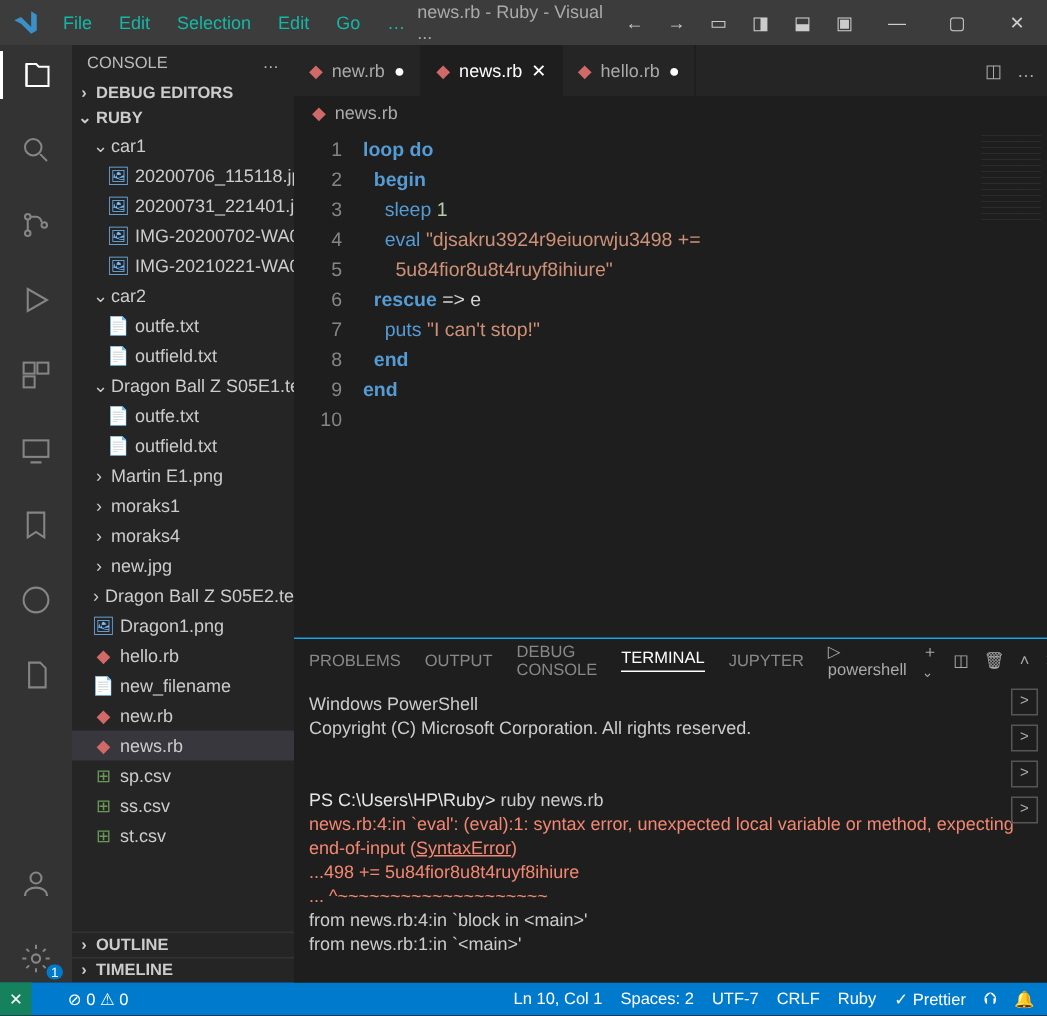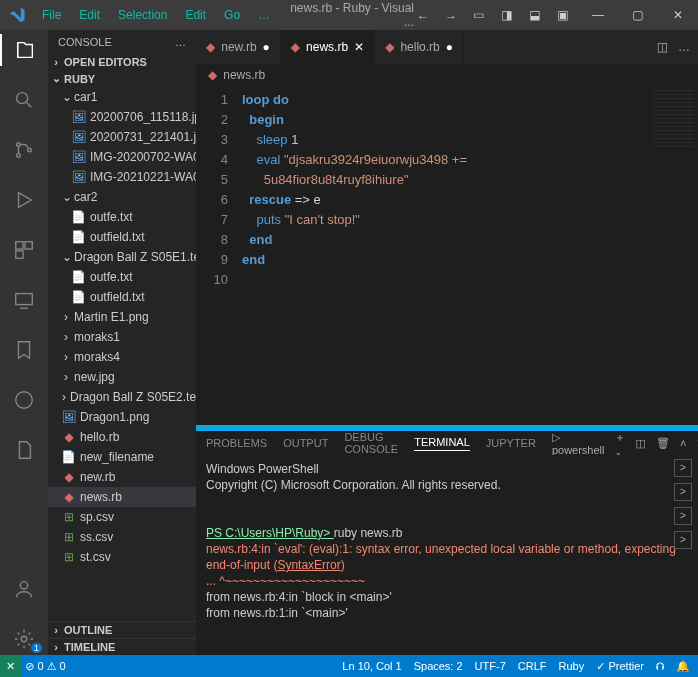--- a/index.html
+++ b/index.html
@@ -2,21 +2,21 @@
 <html><head>
 <meta charset="utf-8">
 <style>
   * { margin:0; padding:0; box-sizing:border-box; font-family: "Segoe UI", sans-serif; }
   body { background:#1e1e1e; color:#ccc; font-size:12px; width:698px; height:677px; overflow:hidden; display:flex; flex-direction:column; }
   
   .titlebar { height:30px; background:#3c3c3c; display:flex; align-items:center; color:#ccc; }
   .titlebar .vsicon { width:34px; display:flex; justify-content:center; }
   .titlebar .menu { display:flex; gap:2px; }
   .titlebar .menu span { padding:4px 8px; color:#14b8a6; }
-  .titlebar .title { flex:1; text-align:right; color:#aaa; font-size:12px; }
+  .titlebar .title { flex:1; text-align:left; color:#aaa; font-size:12px; }
   .titlebar .tctrls { display:flex; align-items:center; gap:10px; padding-right:6px; }
   .titlebar .wins { display:flex; }
   .titlebar .wins div { width:40px; height:30px; display:flex; align-items:center; justify-content:center; }
   .tctrls .ic { width:18px; text-align:center; color:#ccc; }
   
   .mainrow { flex:1; display:flex; min-height:0; }
   .activity { width:48px; background:#333333; display:flex; flex-direction:column; align-items:center; padding-top:4px; gap:18px; }
   .activity .a { width:48px; height:32px; display:flex; justify-content:center; align-items:center; color:#858585; }
   .activity .a.active { color:#fff; border-left:2px solid #fff; }
   .activity .spacer { flex:1; }
@@ -40,32 +40,32 @@
   .crumb { height:22px; display:flex; align-items:center; padding-left:12px; color:#aaa; gap:6px; font-size:12px; }
   .editor { flex:1; display:flex; font-family: Consolas, monospace; font-size:13px; line-height:20px; position:relative; }
   .gutter { width:46px; text-align:right; color:#858585; padding-right:14px; padding-top:4px; }
   .code { flex:1; padding-top:4px; white-space:pre; color:#d4d4d4; }
   .kw { color:#559bd4;font-weight:bold; }
   .fn { color:#559bd4; }
   .num { color:#b5cea8; }
   .str { color:#ce9178; }
   .mm { position:absolute; right:4px; top:4px; width:40px; height:60px; opacity:.35; background:repeating-linear-gradient(#444 0 1px, transparent 1px 4px); }
   
-  .panel-tabs { height:30px; background:#1e1e1e; border-top:6px solid #0ea5e9; display:flex; align-items:center; gap:16px; padding:0 10px; color:#888; font-size:11px; }
+  .panel-tabs { height:30px; background:#1e1e1e; border-top:1px solid #0ea5e9; display:flex; align-items:center; gap:16px; padding:0 10px; color:#888; font-size:11px; }
   .panel-tabs .pt.active { color:#fff; border-bottom:1px solid #fff; padding-bottom:2px; }
   .panel-tabs .prest { flex:1; display:flex; justify-content:flex-end; align-items:center; gap:10px; color:#aaa; }
   .term { flex:0 0 200px; background:#1e1e1e; font-family:Consolas, monospace; font-size:12px; line-height:16px; color:#ccc; padding:6px 10px; overflow:hidden; position:relative; }
-  .term .y { color:#86efac;text-decoration:underline; }
+  .term .y { color:#e5e5e5; }
   .term .err { color:#f48771; }
   .term .ul { text-decoration:underline; }
   .term .side-ic { position:absolute; right:6px; top:4px; display:flex; flex-direction:column; gap:6px; }
   .term .side-ic span { width:18px; height:18px; border:1px solid #555; display:flex; align-items:center; justify-content:center; font-size:10px; color:#aaa;}
   
   .status { height:22px; background:#007acc; display:flex; align-items:center; color:#fff; font-size:11px; }
-  .status .sl { display:flex; align-items:center; gap:8px; padding-left:4px; }
+  .status .sl { display:flex; align-items:center; gap:8px; padding-left:4px;margin-left:20px; }
   .status .sr { margin-left:auto; display:flex; align-items:center; gap:12px; padding-right:8px; }
   .status .rs { background:#16825d; height:22px; display:flex; align-items:center; padding:0 6px; }
   .badge-bl { position:absolute; font-size:9px; background:#007acc; color:#fff; border-radius:8px; padding:0 3px; bottom:2px; right:6px; }
   .arel { position:relative; }
   svg { display:block; }
 </style>
 </head>
 <body>
 
 <div class="titlebar">
@@ -170,21 +170,21 @@
       </div>
   </div>
 
   <div class="sidebar">
     <div class="sb-header">
       <span>CONSOLE</span>
       <span>…</span>
     </div>
     <div class="sb-section">
         <span class="chev">›</span>
-        <span>OPEN EDITORS</span>
+        <span>DEBUG EDITORS</span>
       </div>
     <div class="sb-section">
         <span class="chev">⌄</span>
         <span>RUBY</span>
       </div>
     <div class="sb-tree" id="tree">
         <div class="row" style="padding-left: 14px;">
           <span class="chev">⌄</span>
           <span>car1</span>
         </div>
@@ -367,20 +367,21 @@
         <span>&gt;</span>
         <span>&gt;</span>
         <span>&gt;</span>
       </div>
 <div>Windows PowerShell</div>
 <div>Copyright (C) Microsoft Corporation. All rights reserved.</div>
 <br>
 <br>
 <div><span class="y">PS C:\Users\HP\Ruby&gt; </span><span>ruby news.rb</span></div>
 <div class="err"><span>news.rb:4:in `eval': (eval):1: syntax error, unexpected local variable or method, expecting end-of-input (</span><span class="ul">SyntaxError</span><span>)</span></div>
+<div class="err">...498 += 5u84fior8u8t4ruyf8ihiure</div>
 <div class="err">...           ^~~~~~~~~~~~~~~~~~~~~</div>
 <div>        from news.rb:4:in `block in &lt;main&gt;'</div>
 <div>        from news.rb:1:in `&lt;main&gt;'</div>
 
     </div>
   </div>
 </div>
 
 <div class="status">
   <div class="rs">✕</div>

